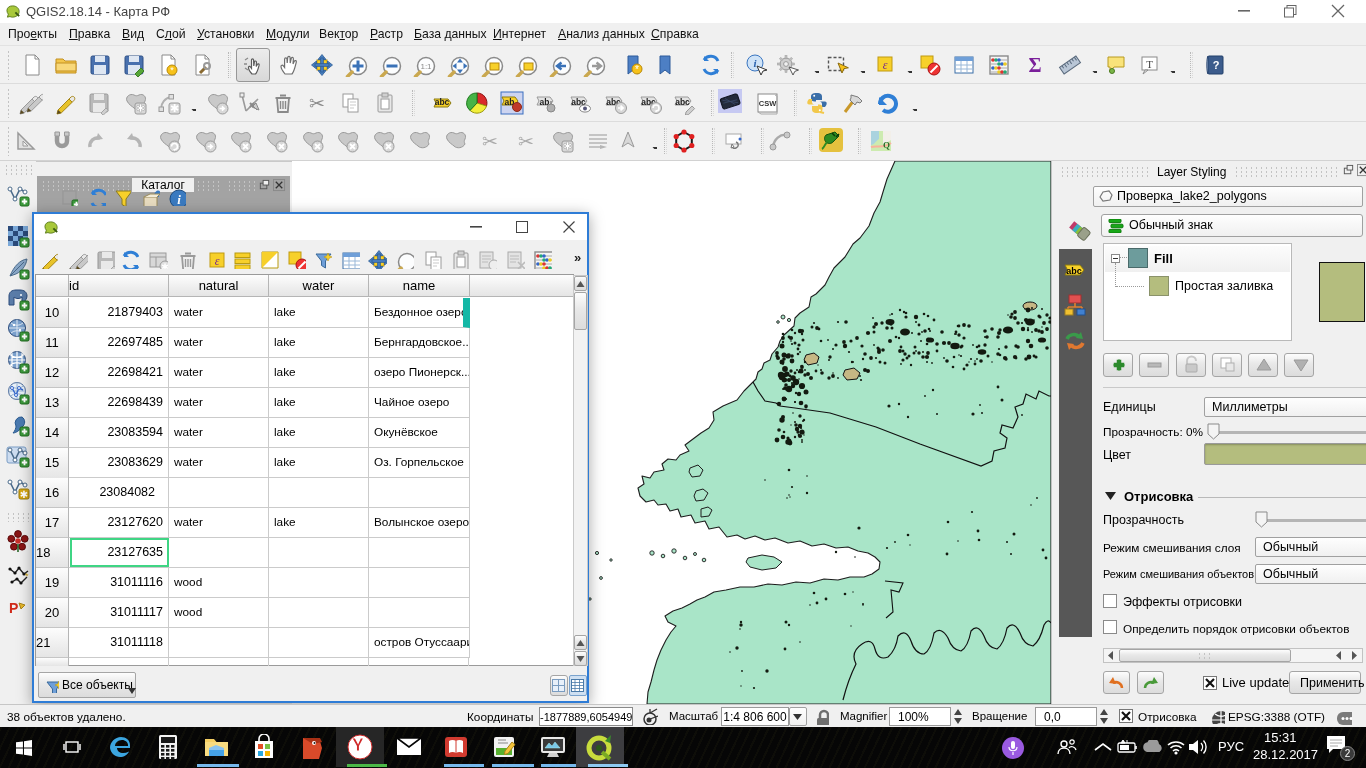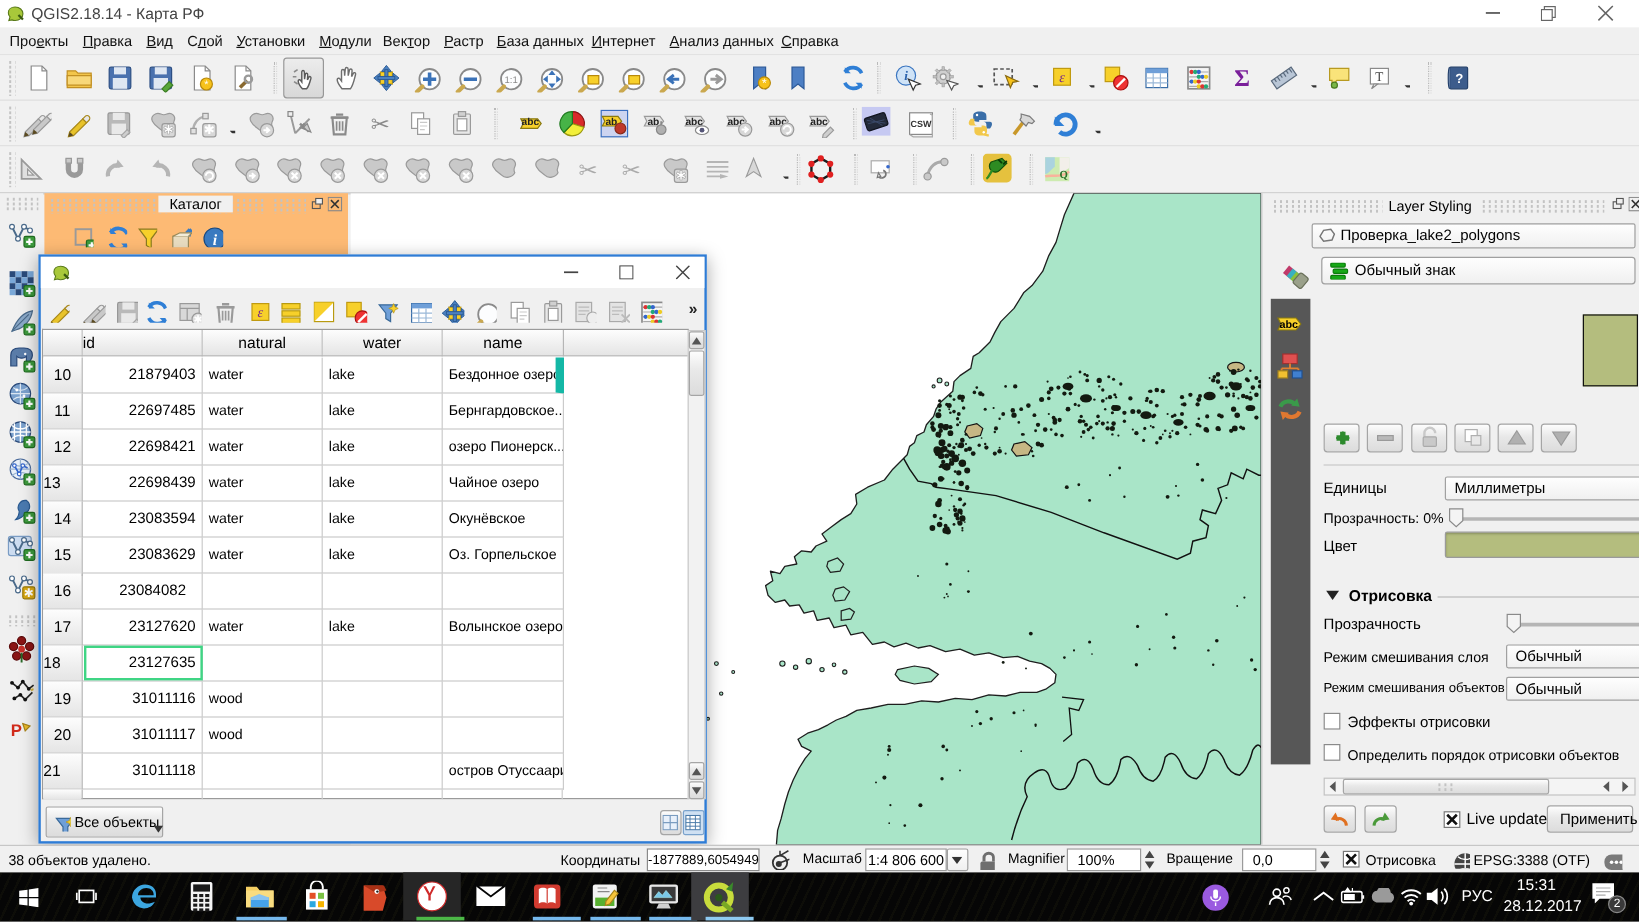--- a/index.html
+++ b/index.html
@@ -1023,21 +1023,21 @@
     <circle cx="17" cy="11" r="1.6" fill="#111"></circle>
     <circle cx="5" cy="19" r="1.6" fill="#111"></circle>
     <circle cx="10" cy="16" r="1.6" fill="#111"></circle>
     <circle cx="14" cy="20" r="1.6" fill="#111"></circle>
     <text x="18" y="16" font-size="9" fill="#c9a012">*</text>
   </svg>
 <svg style="position:absolute;left:5px;top:595px" width="24" height="24" viewBox="0 0 24 24">
     <text x="4" y="18" font-size="14" font-weight="bold" fill="#d02a1a" font-family="Liberation Sans">P</text>
     <path d="M14 8l6 2-4 4z" fill="#e8b82a" stroke="#a8841a"></path>
   </svg>
-<div class="abs" style="left:37px;top:161px;width:253px;height:52px;background:#fdba74">
+<div class="abs" style="left:37px;top:176px;width:253px;height:52px;background:#a3a3a3">
 <div class="abs dots" style="left:4px;top:4px;width:180px;height:13px"></div>
 <div class="abs" style="left:95px;top:2px;width:62px;background:#f0f0f0;font-size:12px;text-align:center">Каталог</div>
 <div class="abs dots" style="left:190px;top:4px;width:28px;height:13px"></div>
 <svg style="position:absolute;left:221px;top:3px" width="13" height="13" viewBox="0 0 14 14">
       <rect x="2.5" y="4.5" width="7" height="6" fill="none" stroke="#555"></rect>
       <rect x="5.5" y="1.5" width="6" height="5" fill="#f0f0f0" stroke="#555"></rect>
     </svg>
 <svg style="position:absolute;left:236px;top:3px" width="13" height="13" viewBox="0 0 14 14">
       <rect x="0.5" y="0.5" width="12" height="12" fill="none" stroke="#888"></rect>
       <path d="M3 3l7 7M10 3l-7 7" stroke="#333" stroke-width="1.4"></path>
@@ -1109,20 +1109,34 @@
       <path d="M20 14c-2 5-9 6-12 2" fill="none" stroke="#e07830" stroke-width="3.5"></path>
       <path d="M6 21l-2-7 7 1z" fill="#e07830"></path>
     </svg>
 <div class="combo" style="left:49px;top:53px;width:262px;height:23px;border-radius:3px"></div>
 <svg style="position:absolute;left:56px;top:58px" width="16" height="14" viewBox="0 0 16 14">
       <rect x="1" y="0" width="12" height="3.6" rx="1" fill="#17a817" stroke="#0a7a0a"></rect>
       <rect x="3" y="5.2" width="12" height="3.6" rx="1" fill="#17a817" stroke="#0a7a0a"></rect>
       <rect x="1" y="10.4" width="12" height="3.6" rx="1" fill="#17a817" stroke="#0a7a0a"></rect>
     </svg>
 <div class="txt" style="left:77px;top:57px;font-size:12.5px">Обычный знак</div>
+<div class="abs white" style="left:51px;top:82px;width:189px;height:98px;border:1px solid #b9b9b9">
+<div class="abs" style="left:1px;top:2px;width:185px;height:26px;background:linear-gradient(#fcfcfc,#f0f0f0)"></div>
+<svg style="position:absolute;left:7px;top:10px" width="9" height="9" viewBox="0 0 9 9">
+        <rect x="0.5" y="0.5" width="8" height="8" fill="#fff" stroke="#8a8a8a"></rect>
+        <path d="M2 4.5h5" stroke="#333"></path>
+      </svg>
+<div class="abs" style="left:24px;top:4px;width:20px;height:20px;background:#6d9c9c;border:1px solid #4a6a6a"></div>
+<div class="txt" style="left:50px;top:7px;font-size:13px;font-weight:bold">Fill</div>
+<div class="abs" style="left:11px;top:19px;width:1px;height:24px;border-left:1px dotted #9a9a9a"></div>
+<div class="abs" style="left:12px;top:42px;width:28px;height:1px;border-top:1px dotted #9a9a9a"></div>
+<div class="abs" style="left:16px;top:13px;width:7px;height:1px;border-top:1px dotted #9a9a9a"></div>
+<div class="abs" style="left:45px;top:32px;width:20px;height:20px;background:#b4bd7e;border:1px solid #8a926a"></div>
+<div class="txt" style="left:71px;top:35px;font-size:12.5px">Простая заливка</div>
+</div>
 <div class="abs" style="left:267px;top:101px;width:46px;height:60px;background:#b4bd7e;border:1.5px solid #111"></div>
 <div class="btn" style="left:51px;top:192px;width:30px;height:24px"></div>
 <svg style="position:absolute;left:52.0px;top:189px" width="29" height="29" viewBox="0 0 29 29">
       <path d="M12 15h6m-3 -3v6" stroke="#2d8a2d" stroke-width="4.5" stroke-linecap="square"></path>
       <path d="M15 9.5v11M9.5 15h11" stroke="#2d8a2d" stroke-width="1.5"></path>
     </svg>
 <div class="btn" style="left:87px;top:192px;width:30px;height:24px"></div>
 <svg style="position:absolute;left:88.3px;top:189px" width="29" height="29" viewBox="0 0 29 29">
       <rect x="8" y="13" width="13" height="4" fill="#b9b9b9" stroke="#9a9a9a"></rect>
     </svg>
@@ -1359,21 +1373,21 @@
 <div class="abs" style="left:2px;top:114px;width:33px;height:30px;background:linear-gradient(#fdfdfd,#eee 60%,#e5e5e5);border-right:1px solid #b5b5b5;border-bottom:1px solid #c5c5c5;font-size:13px;line-height:29px;text-align:center">11</div>
 <div class="abs" style="left:35px;top:114px;width:100px;height:30px;border-right:1px solid #cbcbcb;border-bottom:1px solid #cbcbcb;font-size:12.5px;line-height:29px;text-align:right;padding-right:5px;white-space:nowrap;overflow:hidden">22697485</div>
 <div class="abs" style="left:135px;top:114px;width:100px;height:30px;border-right:1px solid #cbcbcb;border-bottom:1px solid #cbcbcb;font-size:11.8px;line-height:29px;padding-left:5px;white-space:nowrap;overflow:hidden">water</div>
 <div class="abs" style="left:235px;top:114px;width:100px;height:30px;border-right:1px solid #cbcbcb;border-bottom:1px solid #cbcbcb;font-size:11.8px;line-height:29px;padding-left:5px;white-space:nowrap;overflow:hidden">lake</div>
 <div class="abs" style="left:335px;top:114px;width:101px;height:30px;border-right:1px solid #cbcbcb;border-bottom:1px solid #cbcbcb;font-size:11.8px;line-height:29px;padding-left:5px;white-space:nowrap;overflow:hidden">Бернгардовское...</div>
 <div class="abs" style="left:2px;top:144px;width:33px;height:30px;background:linear-gradient(#fdfdfd,#eee 60%,#e5e5e5);border-right:1px solid #b5b5b5;border-bottom:1px solid #c5c5c5;font-size:13px;line-height:29px;text-align:center">12</div>
 <div class="abs" style="left:35px;top:144px;width:100px;height:30px;border-right:1px solid #cbcbcb;border-bottom:1px solid #cbcbcb;font-size:12.5px;line-height:29px;text-align:right;padding-right:5px;white-space:nowrap;overflow:hidden">22698421</div>
 <div class="abs" style="left:135px;top:144px;width:100px;height:30px;border-right:1px solid #cbcbcb;border-bottom:1px solid #cbcbcb;font-size:11.8px;line-height:29px;padding-left:5px;white-space:nowrap;overflow:hidden">water</div>
 <div class="abs" style="left:235px;top:144px;width:100px;height:30px;border-right:1px solid #cbcbcb;border-bottom:1px solid #cbcbcb;font-size:11.8px;line-height:29px;padding-left:5px;white-space:nowrap;overflow:hidden">lake</div>
 <div class="abs" style="left:335px;top:144px;width:101px;height:30px;border-right:1px solid #cbcbcb;border-bottom:1px solid #cbcbcb;font-size:11.8px;line-height:29px;padding-left:5px;white-space:nowrap;overflow:hidden">озеро Пионерск...</div>
-<div class="abs" style="left:2px;top:174px;width:33px;height:30px;background:linear-gradient(#fdfdfd,#eee 60%,#e5e5e5);border-right:1px solid #b5b5b5;border-bottom:1px solid #c5c5c5;font-size:13px;line-height:29px;">13</div>
+<div class="abs" style="left:2px;top:174px;width:33px;height:30px;background:linear-gradient(#fdfdfd,#eee 60%,#e5e5e5);border-right:1px solid #b5b5b5;border-bottom:1px solid #c5c5c5;font-size:13px;line-height:29px;text-align:center">13</div>
 <div class="abs" style="left:35px;top:174px;width:100px;height:30px;border-right:1px solid #cbcbcb;border-bottom:1px solid #cbcbcb;font-size:12.5px;line-height:29px;text-align:right;padding-right:5px;white-space:nowrap;overflow:hidden">22698439</div>
 <div class="abs" style="left:135px;top:174px;width:100px;height:30px;border-right:1px solid #cbcbcb;border-bottom:1px solid #cbcbcb;font-size:11.8px;line-height:29px;padding-left:5px;white-space:nowrap;overflow:hidden">water</div>
 <div class="abs" style="left:235px;top:174px;width:100px;height:30px;border-right:1px solid #cbcbcb;border-bottom:1px solid #cbcbcb;font-size:11.8px;line-height:29px;padding-left:5px;white-space:nowrap;overflow:hidden">lake</div>
 <div class="abs" style="left:335px;top:174px;width:101px;height:30px;border-right:1px solid #cbcbcb;border-bottom:1px solid #cbcbcb;font-size:11.8px;line-height:29px;padding-left:5px;white-space:nowrap;overflow:hidden">Чайное озеро</div>
 <div class="abs" style="left:2px;top:204px;width:33px;height:30px;background:linear-gradient(#fdfdfd,#eee 60%,#e5e5e5);border-right:1px solid #b5b5b5;border-bottom:1px solid #c5c5c5;font-size:13px;line-height:29px;text-align:center">14</div>
 <div class="abs" style="left:35px;top:204px;width:100px;height:30px;border-right:1px solid #cbcbcb;border-bottom:1px solid #cbcbcb;font-size:12.5px;line-height:29px;text-align:right;padding-right:5px;white-space:nowrap;overflow:hidden">23083594</div>
 <div class="abs" style="left:135px;top:204px;width:100px;height:30px;border-right:1px solid #cbcbcb;border-bottom:1px solid #cbcbcb;font-size:11.8px;line-height:29px;padding-left:5px;white-space:nowrap;overflow:hidden">water</div>
 <div class="abs" style="left:235px;top:204px;width:100px;height:30px;border-right:1px solid #cbcbcb;border-bottom:1px solid #cbcbcb;font-size:11.8px;line-height:29px;padding-left:5px;white-space:nowrap;overflow:hidden">lake</div>
 <div class="abs" style="left:335px;top:204px;width:101px;height:30px;border-right:1px solid #cbcbcb;border-bottom:1px solid #cbcbcb;font-size:11.8px;line-height:29px;padding-left:5px;white-space:nowrap;overflow:hidden">Окунёвское</div>
 <div class="abs" style="left:2px;top:234px;width:33px;height:32px;background:linear-gradient(#fdfdfd,#eee 60%,#e5e5e5);border-right:1px solid #b5b5b5;border-bottom:1px solid #c5c5c5;font-size:13px;line-height:29px;text-align:center">15</div>

